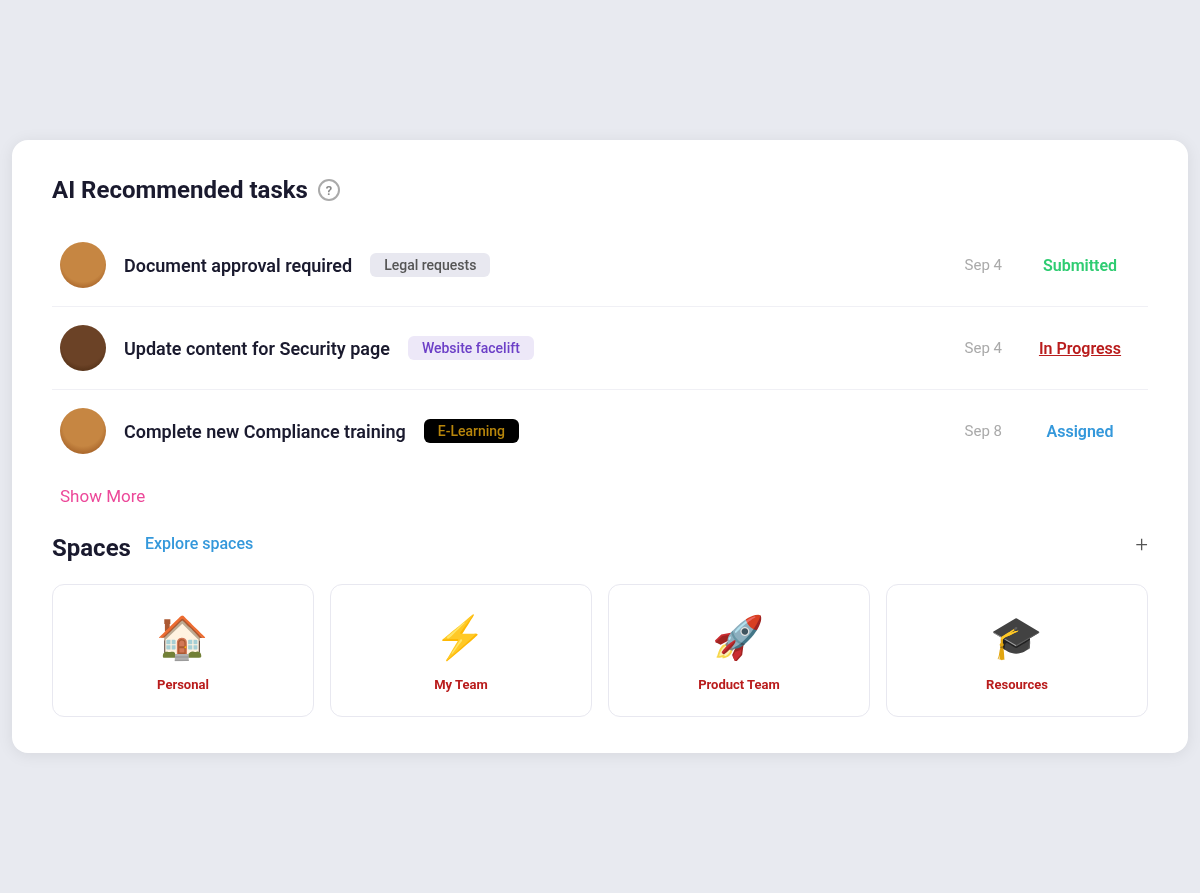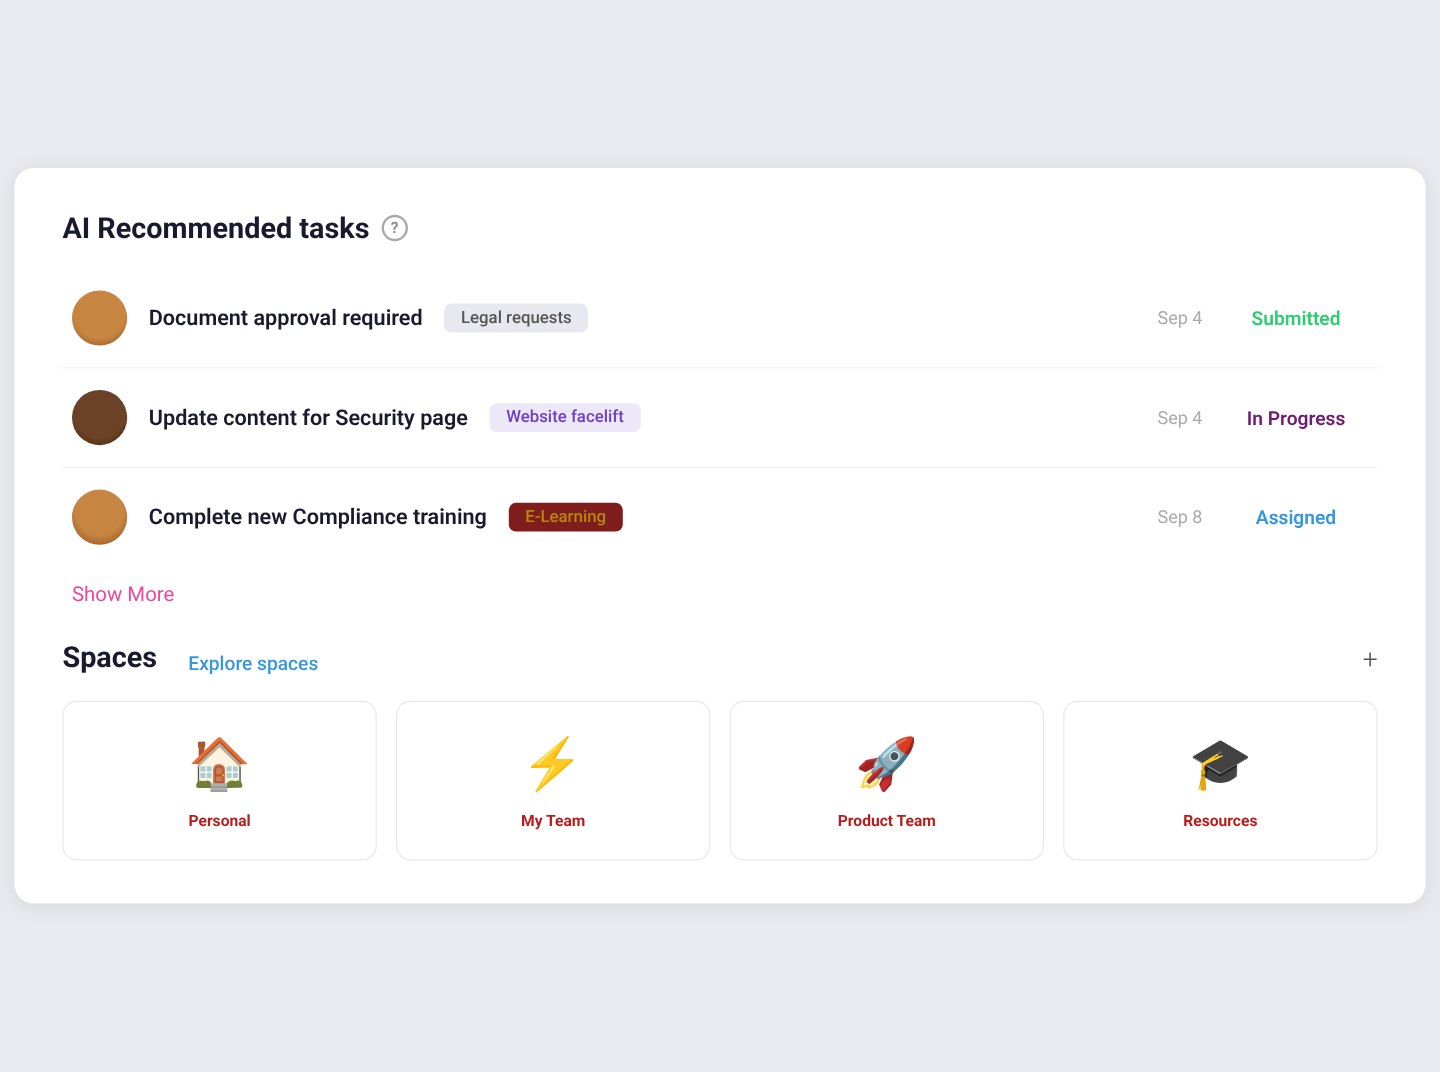--- a/index.html
+++ b/index.html
@@ -65,56 +65,56 @@
       display: inline-block;
       padding: 4px 14px;
       border-radius: 6px;
       font-size: 14px;
       font-weight: 500;
       flex-shrink: 0;
     }
     .tag-gray { background: #e8e8f0; color: #555; }
     .tag-purple { background: #ede8f8; color: #6c3fc7; }
     .tag-blue-light { background: #e8edf8; color: #3a5fc7; }
-    .tag-yellow { background: #7f1d1d; color: #b8860b; }
+    .tag-yellow { background: #000000; color: #b8860b; }
 
     .task-date {
       font-size: 15px;
       color: #aaa;
       margin-left: auto;
       flex-shrink: 0;
     }
     .task-status {
       font-size: 16px;
       font-weight: 600;
       flex-shrink: 0;
       min-width: 120px;
       text-align: center;
     }
     .status-green { color: #2ecc71; }
-    .status-purple { color: #701a75; }
+    .status-purple { color: #b91c1c; text-decoration: underline; }
     .status-orange { color: #e67e22; }
     .status-blue { color: #3498db; }
 
     .show-more {
       color: #ec4899;
       font-size: 17px;
       font-weight: 400;
       cursor: pointer;
       margin-top: 6px;
       margin-left: 8px;
       display: inline-block;
       margin-bottom: 28px;
     }
 
     
     .spaces-header {
       display: flex;
-      align-items: flex-end;
-      gap: 26px;
+      align-items: flex-start;
+      gap: 14px;
       margin-bottom: 22px;
     }
     .spaces-title {
       font-size: 24px;
       font-weight: 700;
       color: #1a1a2e;
     }
     .explore-link {
       color: #3498db;
       font-size: 16px;

